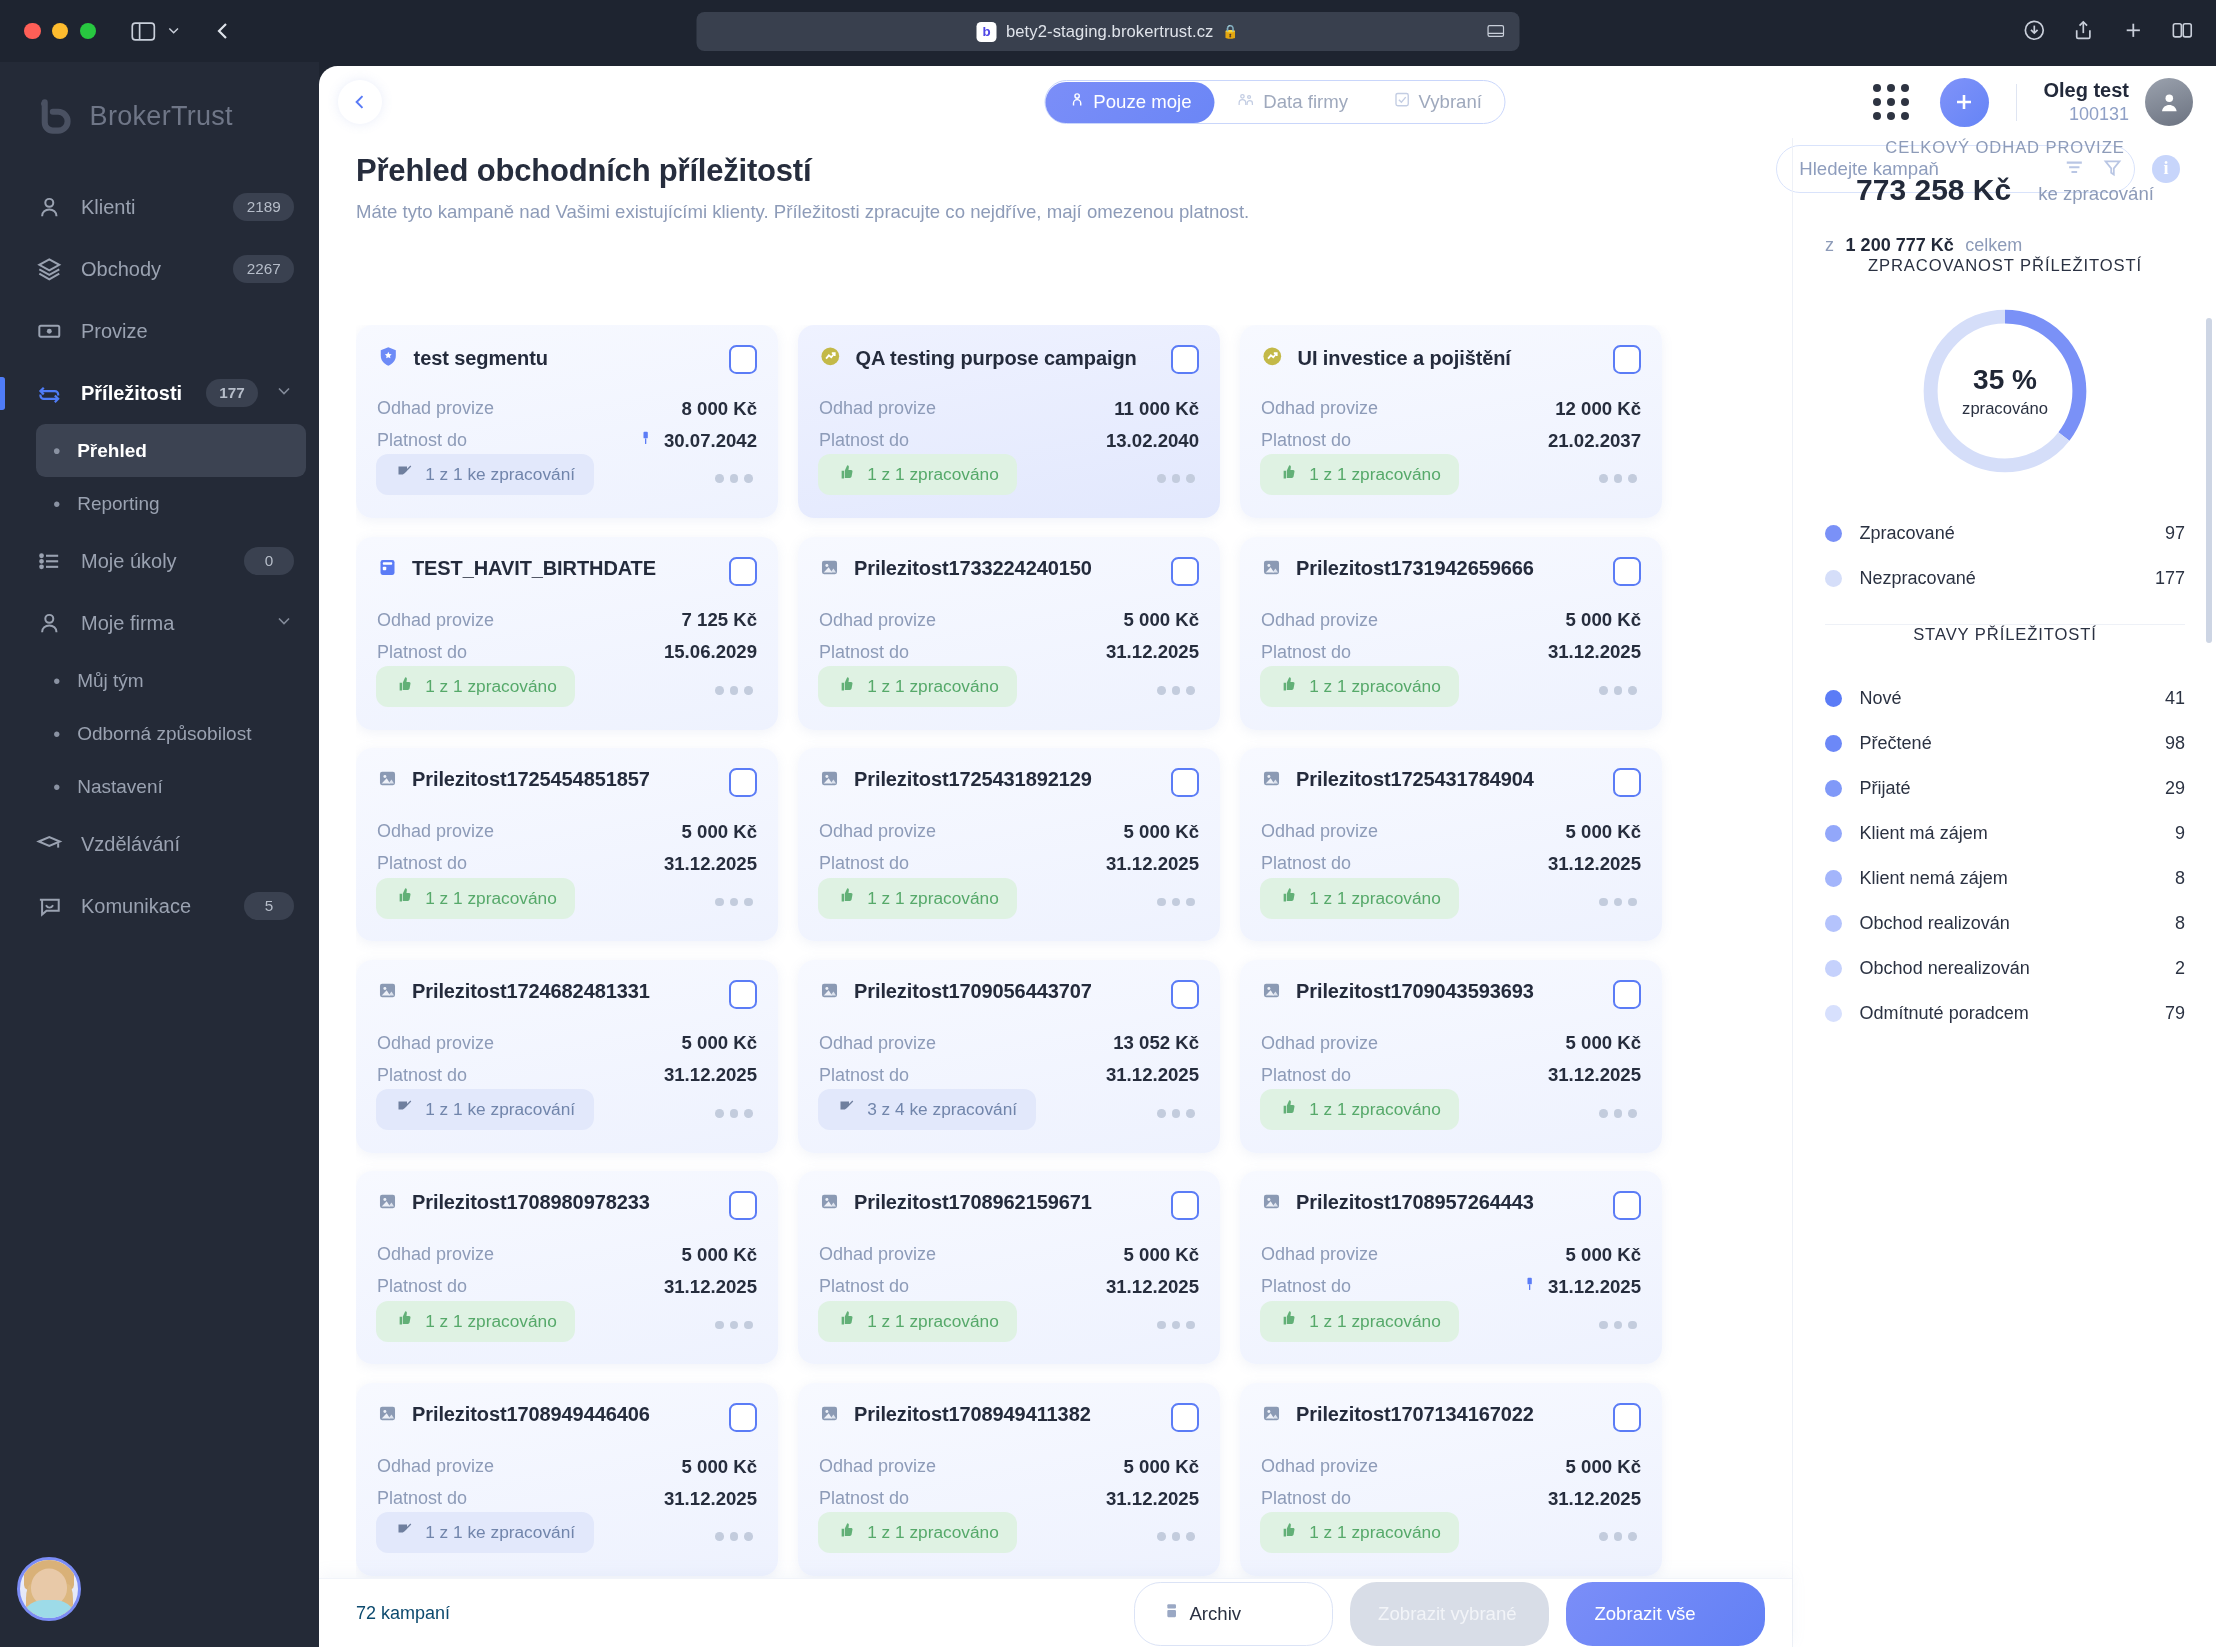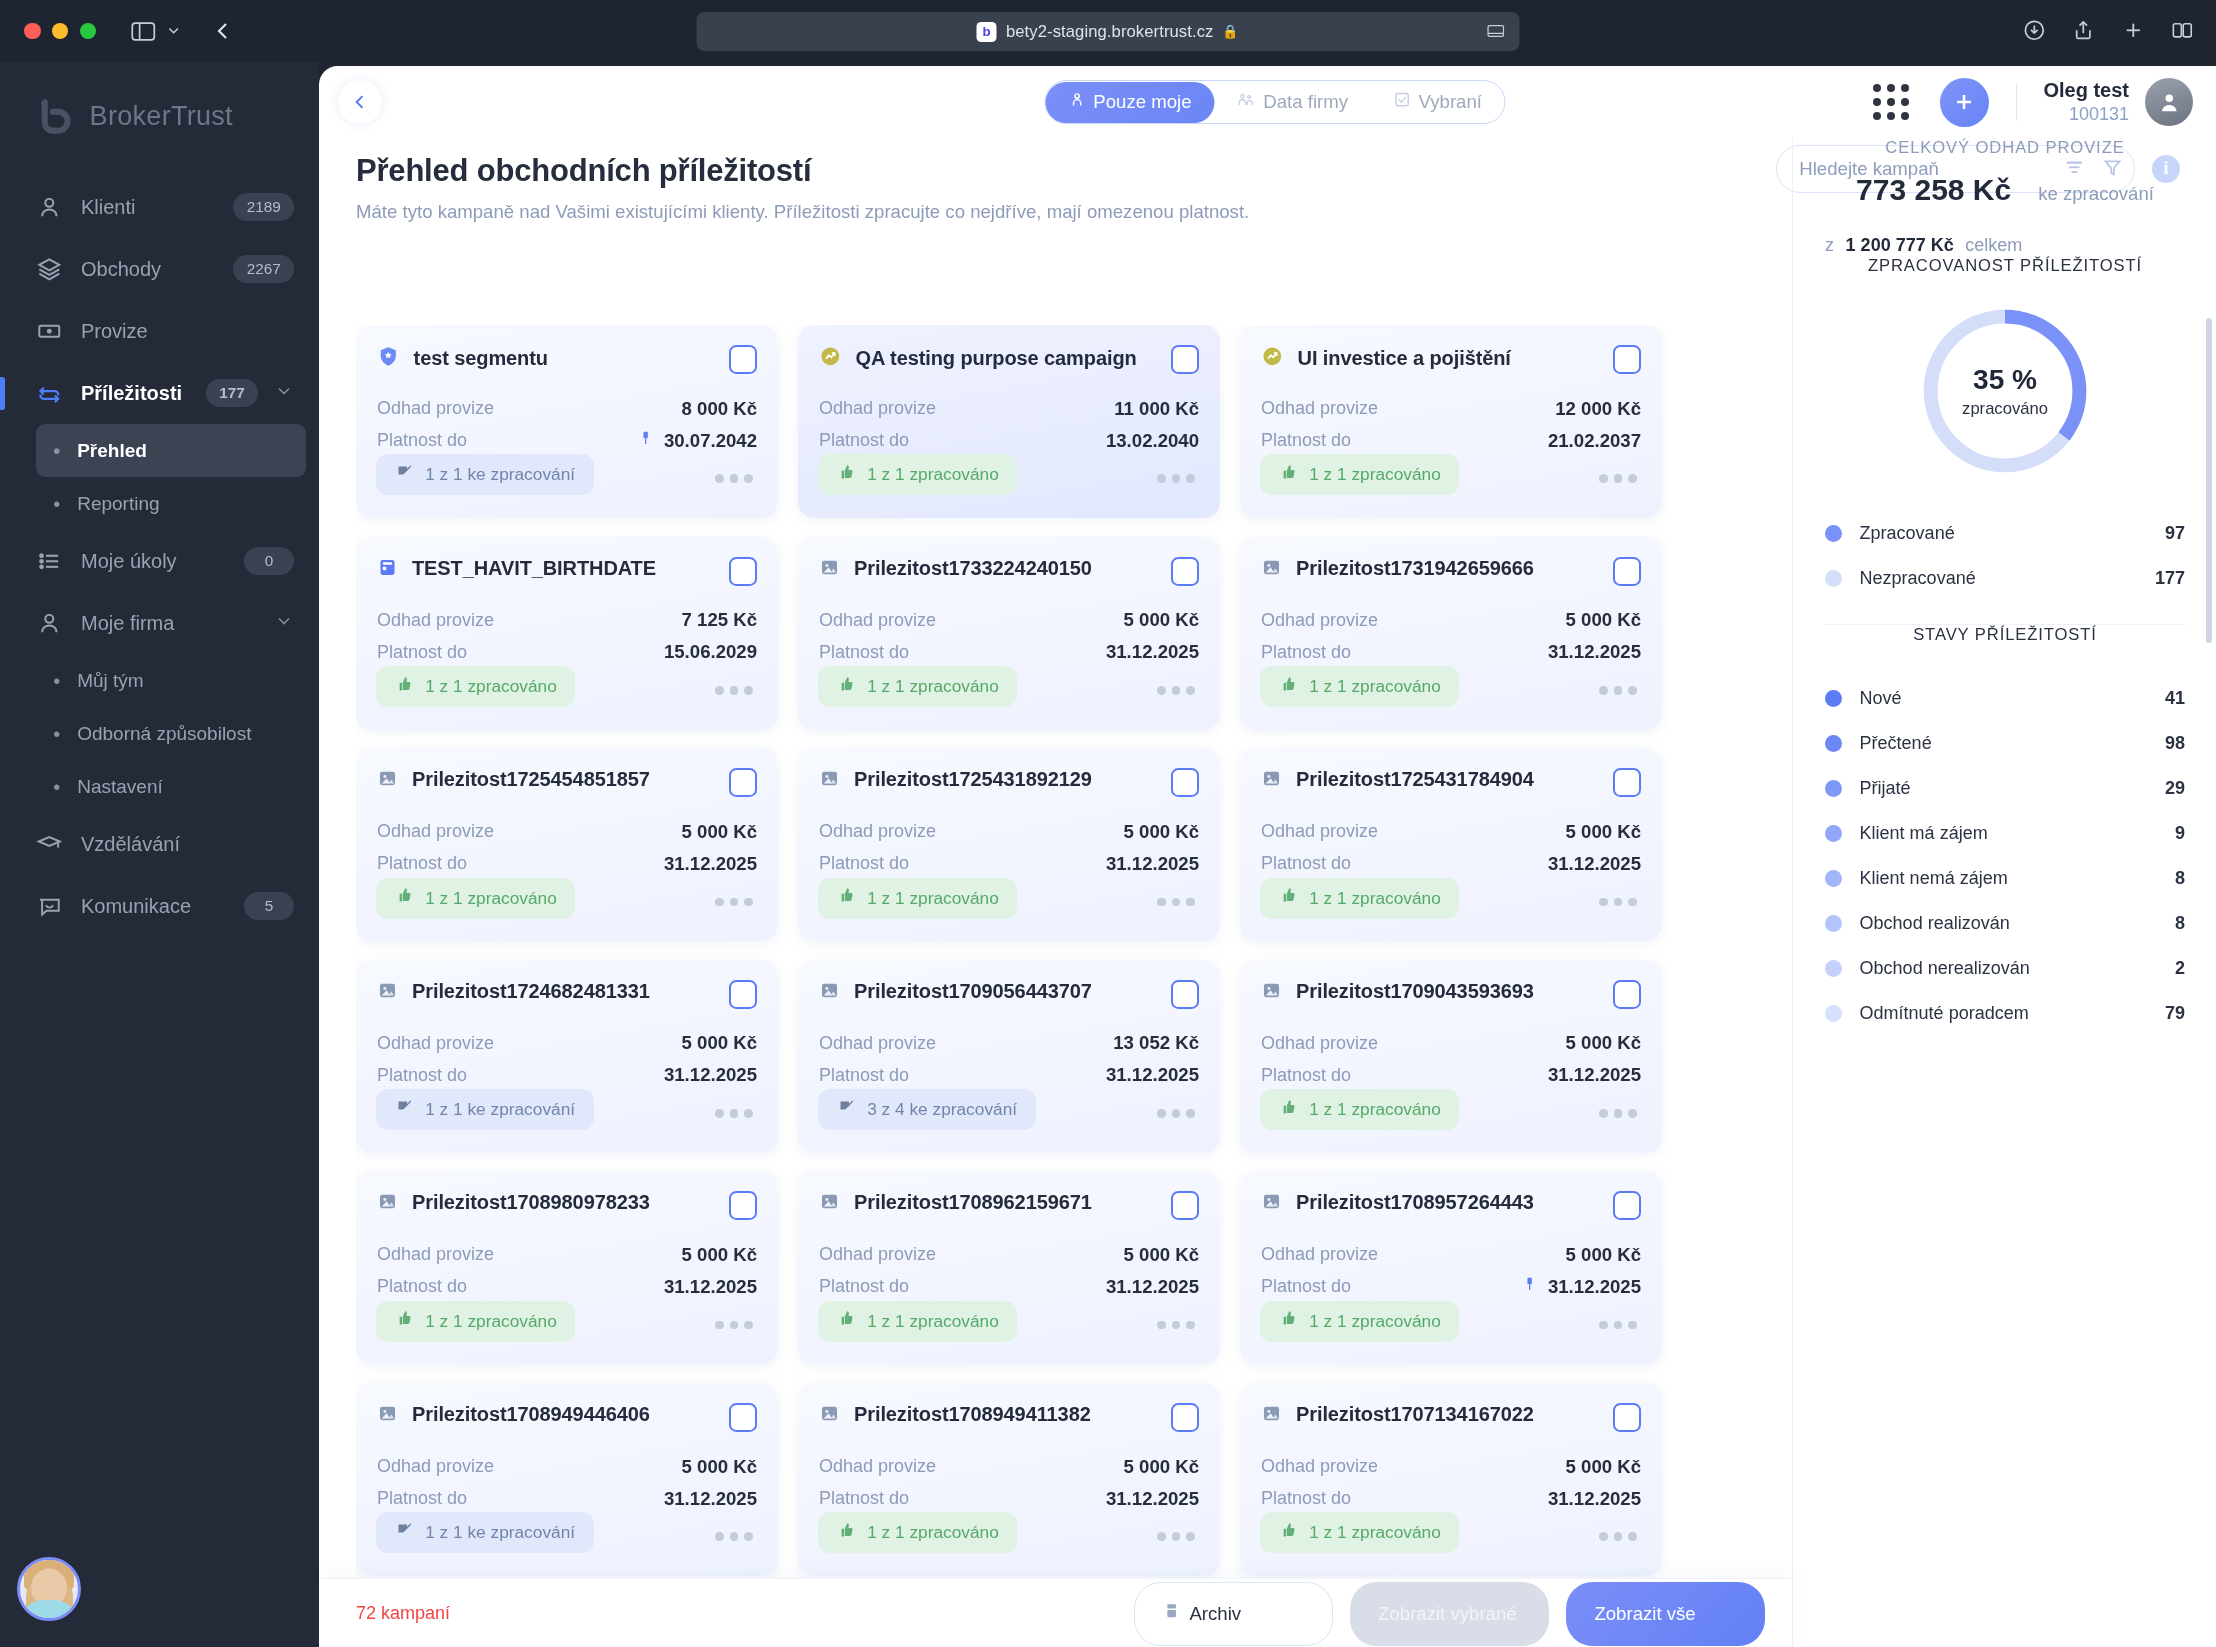--- a/index.html
+++ b/index.html
@@ -276,33 +276,33 @@
   .donut-center .num { font-size: 28px; font-weight: bold; color: #202736; }
   .donut-center .cap { font-size: 16.6px; color: #2b3242; margin-top: 2.7px; }
 
   .legend { margin-top: 31px; }
   .legend-row {
     display: flex; align-items: center; height: 45px;
     font-size: 18px; color: #2b3242;
   }
   .legend-row .sw { width: 17.3px; height: 17.3px; border-radius: 50%; flex: none; }
   .legend-row .name { margin-left: 17.3px; flex: 1; }
-  .legend-row .cnt { font-weight: 700; }
+  .legend-row .cnt { font-weight: 400; }
   .hsep { height: 1.3px; background: #eef1f7; margin-top: 22.6px; }
 
   
   .footer {
     position: absolute; left: 0; bottom: 0; width: 1473px; height: 70px;
     background: #ffffff;
     display: flex; align-items: center;
     border-top: 1.3px solid #f1f4fa;
     padding: 0 26.6px 0 37px;
     box-shadow: 0 -5.3px 14.6px rgba(140,160,210,.08);
   }
-  .footer-count { font-size: 18px; color: #ef4444; flex: 1; }
+  .footer-count { font-size: 18px; color: #0c4a6e; flex: 1; }
   .btn {
     height: 64px; border-radius: 26.6px; display: flex; align-items: center;
     justify-content: flex-start; gap: 9.3px; font-size: 18.6px; padding: 0 28px;
     white-space: nowrap;
   }
   .btn-outline { border: 1.3px solid #dbe3f6; color: #2a3142; background: #fff; min-width: 199px; }
   .btn-disabled { background: #d8dde7; color: #f2f4f8; min-width: 199px; margin-left: 17.3px; }
   .btn-primary {
     background: linear-gradient(135deg,#7b8ef8,#6280f5); color: #fff;
     min-width: 199px; margin-left: 17.3px; font-weight: 500;

